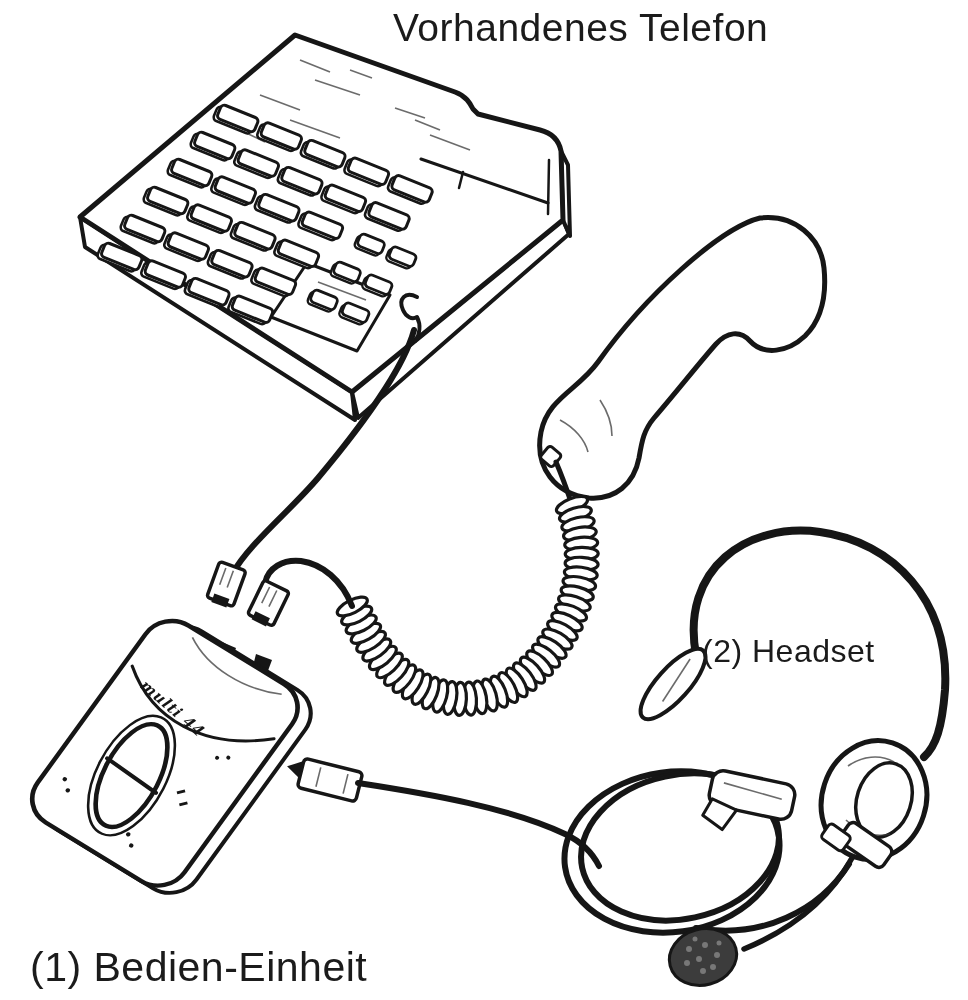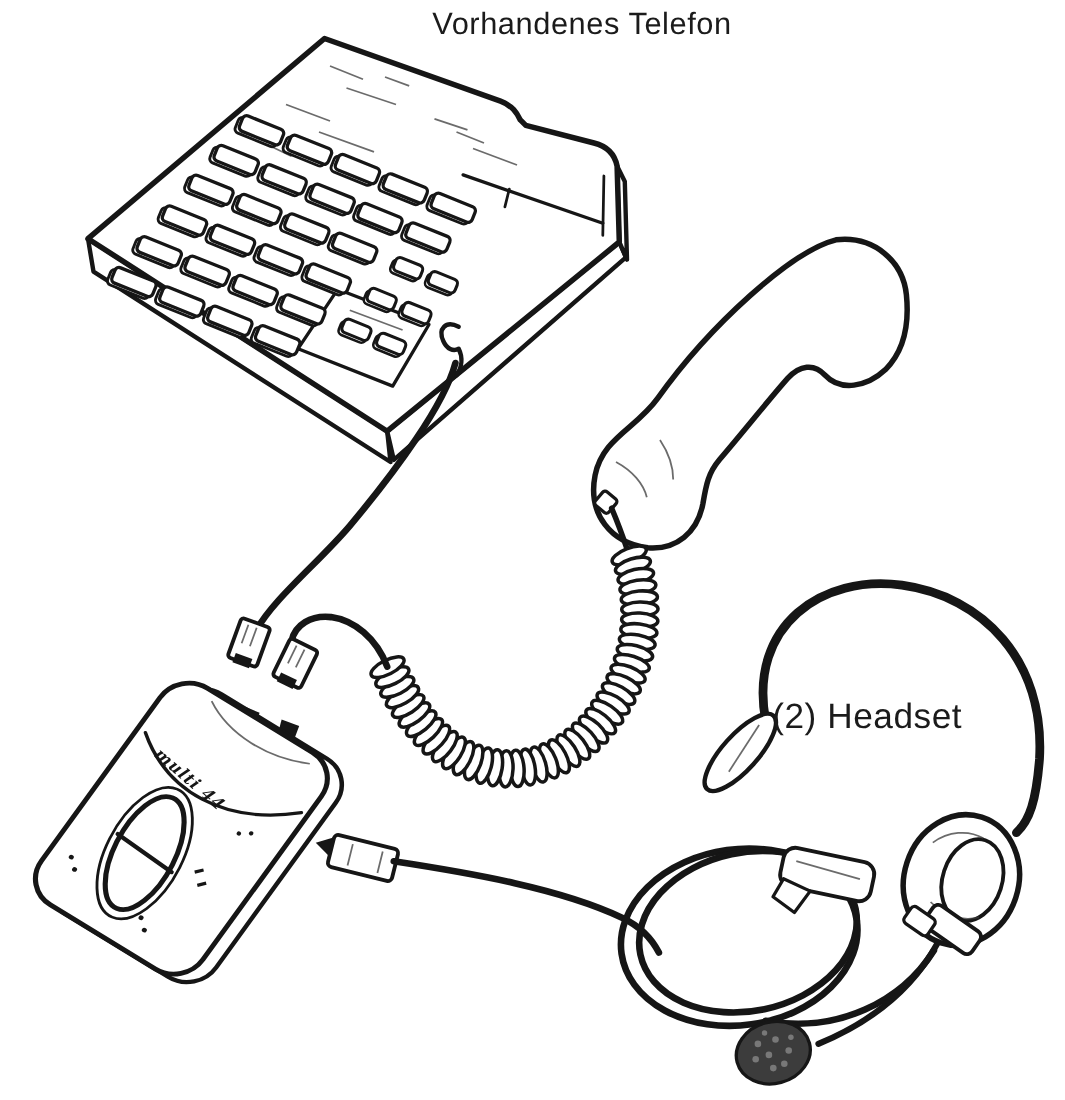--- a/index.html
+++ b/index.html
@@ -1,20 +1,20 @@
 <!DOCTYPE html>
 <html><head>
 <meta charset="utf-8">
 <style>
   html,body{margin:0;padding:0;background:#ffffff;}
   .stage{position:relative;width:968px;height:1000px;background:#ffffff;overflow:hidden;
          font-family:"Liberation Sans", sans-serif;}
   .stage svg{position:absolute;left:0;top:0;}
   .lbl{position:absolute;color:#1b1b1b;white-space:nowrap;letter-spacing:.5px;}
-  .lbl-phone{left:393px;top:6px;font-size:28px;}
+  .lbl-phone{left:393px;top:6px;font-size:39px;}
   .lbl-headset{left:702px;top:633px;font-size:32px;}
   .lbl-unit{left:30px;top:944px;font-size:41px;}
   .ink{stroke:#161616;fill:none;stroke-linecap:round;stroke-linejoin:round;}
   .face{fill:#ffffff;stroke:#161616;stroke-linejoin:round;}
   .thin{stroke:#3a3a3a;stroke-width:1.6;fill:none;opacity:.75;}
   .logo{font-family:"DejaVu Serif", serif;font-style:italic;font-weight:bold;
         font-size:15px;fill:#161616;letter-spacing:1px;}
 </style>
 </head>
 <body>
@@ -334,13 +334,14 @@
           <circle cx="687" cy="963" r="3"></circle>
       <circle cx="703" cy="971" r="3"></circle>
           <circle cx="719" cy="943" r="2.5"></circle>
           <circle cx="695" cy="939" r="2.5"></circle>
     </g>
   </g>
 </svg>
 
 <div class="lbl lbl-phone">Vorhandenes Telefon</div>
 <div class="lbl lbl-headset">(2) Headset</div>
+<div class="lbl lbl-unit">(1) Bedien-Einheit</div>
 </div>
 
 </body></html>

